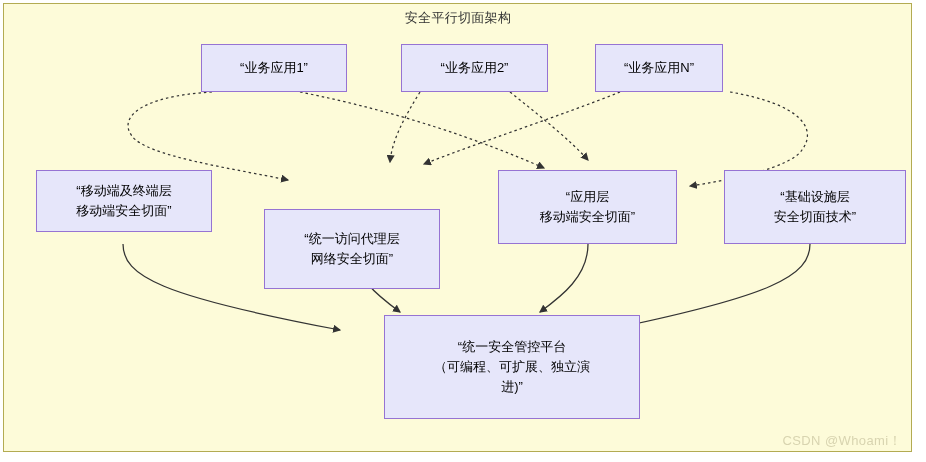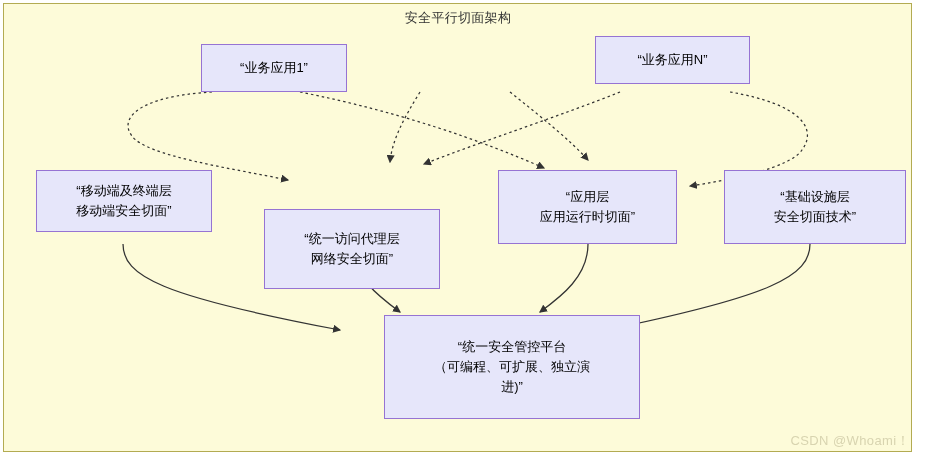--- a/index.html
+++ b/index.html
@@ -56,21 +56,21 @@
   .edge-layer {
     position: absolute;
     left: 0;
     top: 0;
     width: 926px;
     height: 462px;
     pointer-events: none;
   }
   .watermark {
     position: absolute;
-    right: 16px;
+    right: 24px;
     bottom: 12px;
     font-size: 13px;
     color: #d8d4b0;
     letter-spacing: 0.4px;
     margin-top: 40px;
   }
 </style>
 </head>
 <body>
 
@@ -102,31 +102,32 @@
     <g fill="none" stroke="#333333" stroke-width="1.25">
       <path d="M 123 244 C 123 276 160 296 340 330" marker-end="url(#arrow-solid)"></path>
       <path d="M 352 244 C 352 276 378 296 400 312" marker-end="url(#arrow-solid)"></path>
       <path d="M 588 244 C 588 276 562 296 540 312" marker-end="url(#arrow-solid)"></path>
       <path d="M 810 244 C 810 276 772 296 606 330" marker-end="url(#arrow-solid)"></path>
     </g>
   </svg>
 
   <div class="node" style="left:201px; top:44px; width:146px; height:48px;">“业务应用1”</div>
 
+  <div class="node" style="left:401px; top:44px; width:147px; height:48px;">“业务应用2”</div>
 
-  <div class="node" style="left:595px; top:36px; width:155px; height:48px;">“业务应用N”</div>
+  <div class="node" style="left:595px; top:44px; width:128px; height:48px;">“业务应用N”</div>
 
   <div class="node" style="left:36px; top:170px; width:176px; height:62px;">“移动端及终端层
 移动端安全切面”</div>
 
   <div class="node" style="left:264px; top:164px; width:176px; height:80px;margin-top:45px;">“统一访问代理层
 网络安全切面”</div>
 
   <div class="node" style="left:498px; top:170px; width:179px; height:74px;">“应用层
-应用运行时切面”</div>
+移动端安全切面”</div>
 
   <div class="node" style="left:724px; top:170px; width:182px; height:74px;">“基础设施层
 安全切面技术”</div>
 
   <div class="node" style="left:344px; top:315px; width:256px; height:104px;margin-left:40px;">“统一安全管控平台
 （可编程、可扩展、独立演
 进)”</div>
 
   <div class="watermark">CSDN @Whoami！</div>
 

